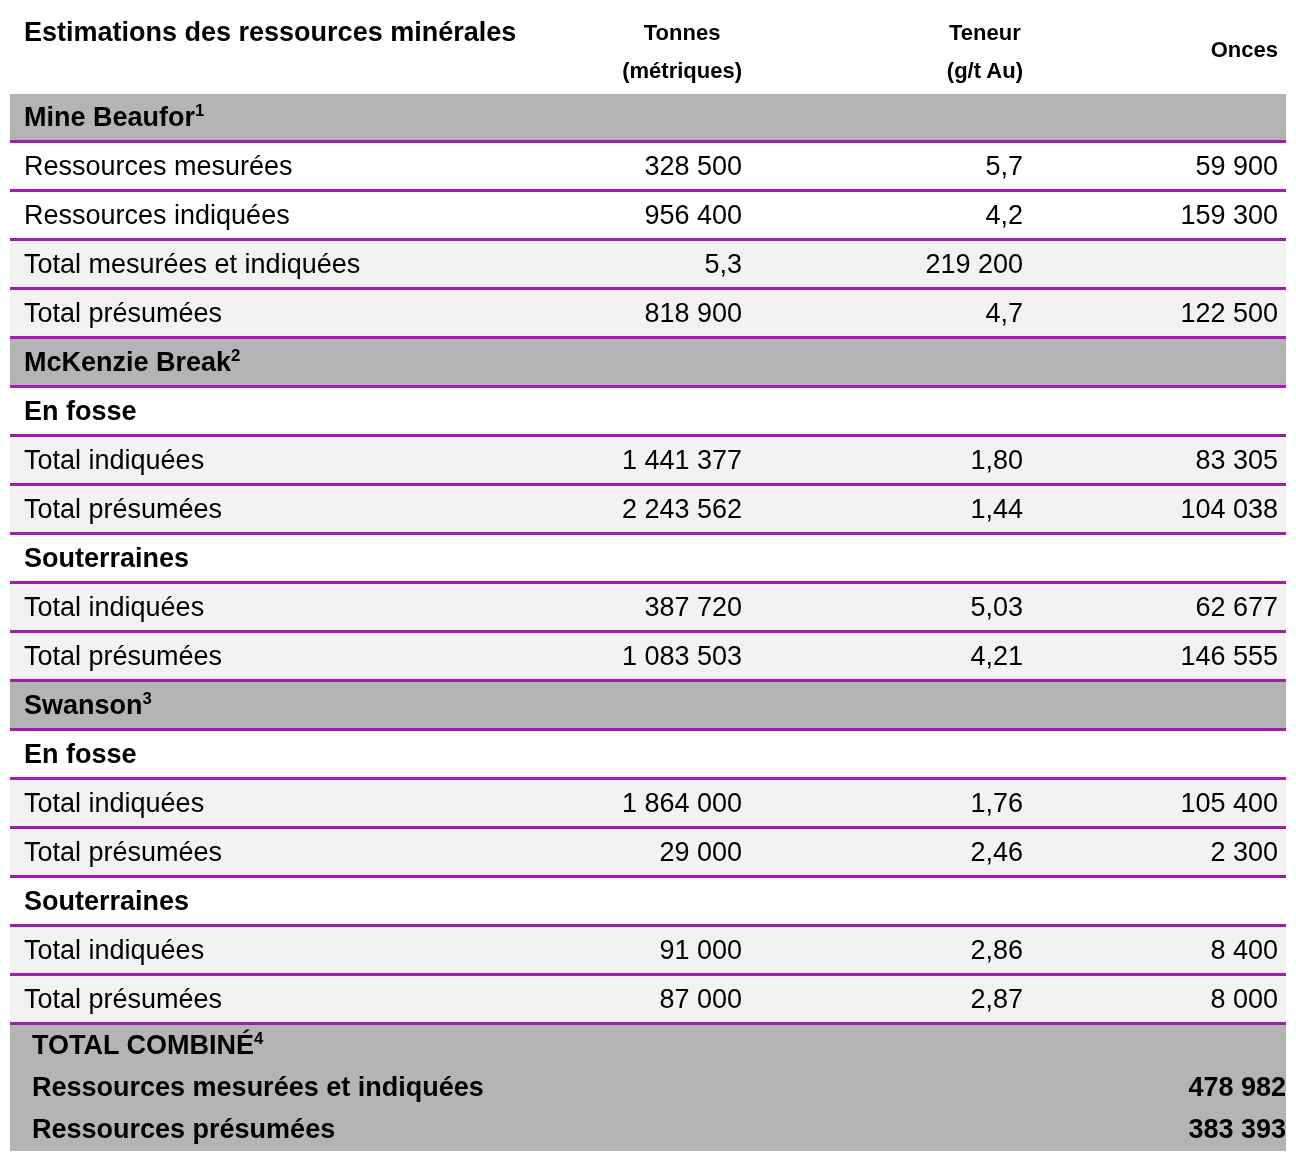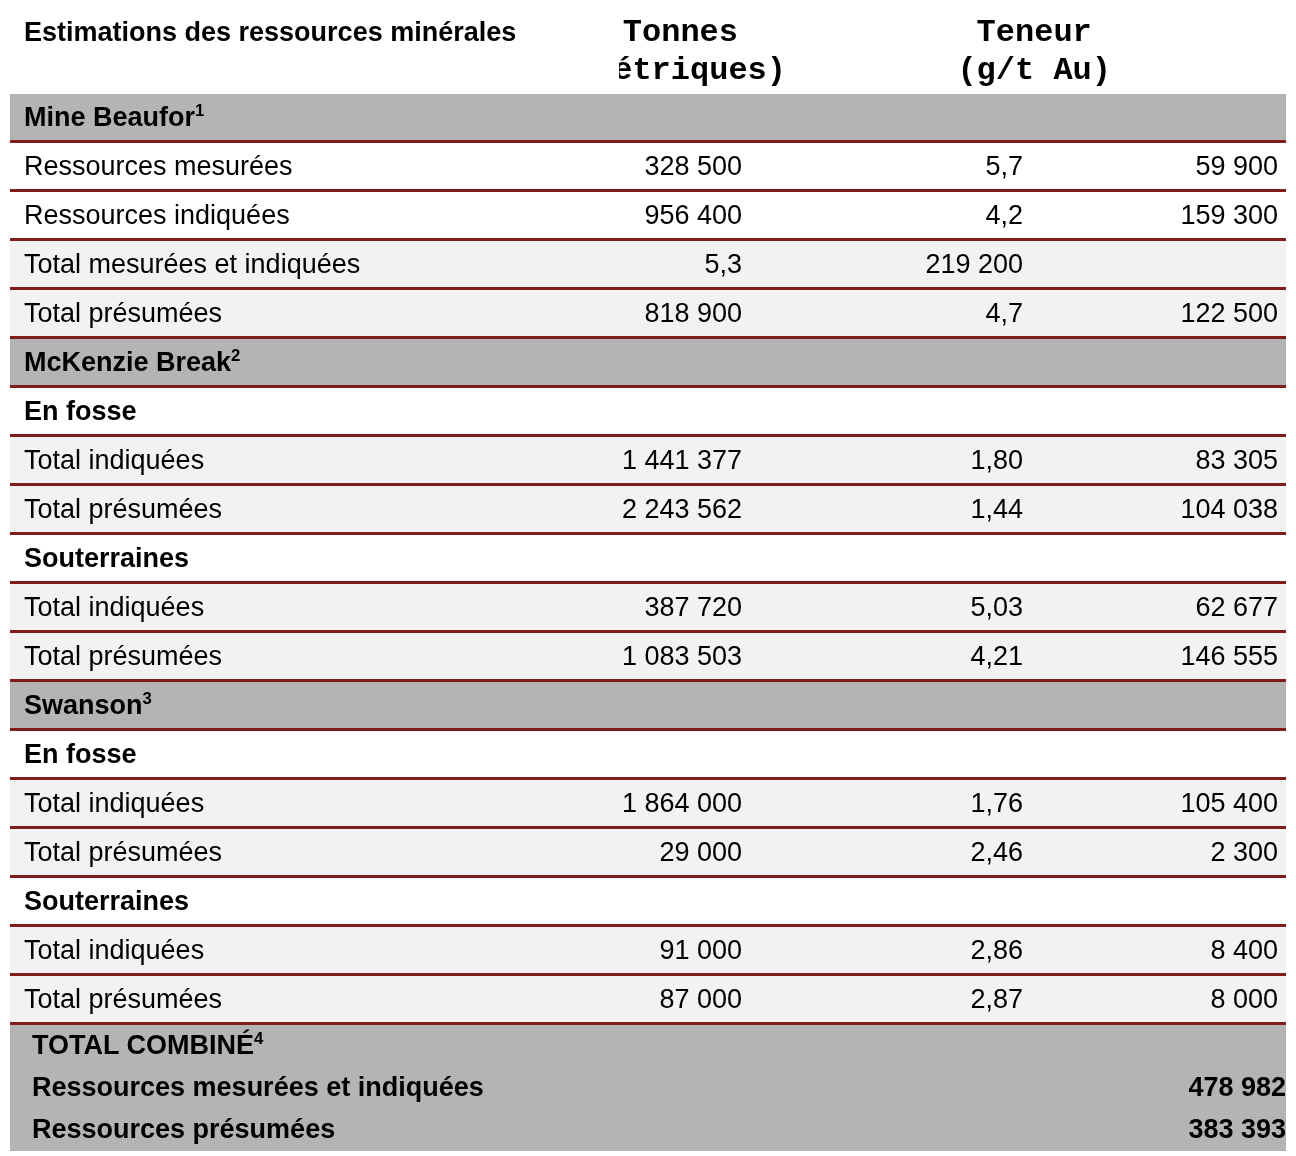--- a/index.html
+++ b/index.html
@@ -19,27 +19,26 @@
     font-family: "Liberation Sans", sans-serif;
     color: var(--text-color);
   }
   .wrap {
     padding: 6px 10px 5px 10px;
   }
   .row {
     display: grid;
     grid-template-columns: 565px 175px 281px 255px;
     min-height: 49px;
-    border-bottom: 3px solid #7f1d1d;
+    border-bottom: 3px solid #a21caf;
   }
   .header-row {
     min-height: 88px;
     border-bottom: none;
     background: #ffffff;
-    gap: 44px;
   }
   .c {
     overflow: hidden;
     white-space: nowrap;
   }
   .label-col {
     padding-left: 14px;
     font-size: 27px;
     line-height: 46px;
     text-align: left;
@@ -68,24 +67,23 @@
   .hdr-stack {
     display: flex;
     justify-content: flex-end;
     align-items: flex-start;
     padding-top: 8px;
     padding-right: 8px;
   }
   .hdr-stack .stack {
     display: inline-block;
     text-align: center;
-    font-size: 32px;
+    font-size: 22px;
     font-weight: bold;
     line-height: 38px;
-    font-family: Liberation Mono, monospace;
   }
   .hdr-onces {
     display: flex;
     justify-content: flex-end;
     align-items: center;
     padding-right: 8px;
     font-size: 22px;
     font-weight: bold;
   }
   

